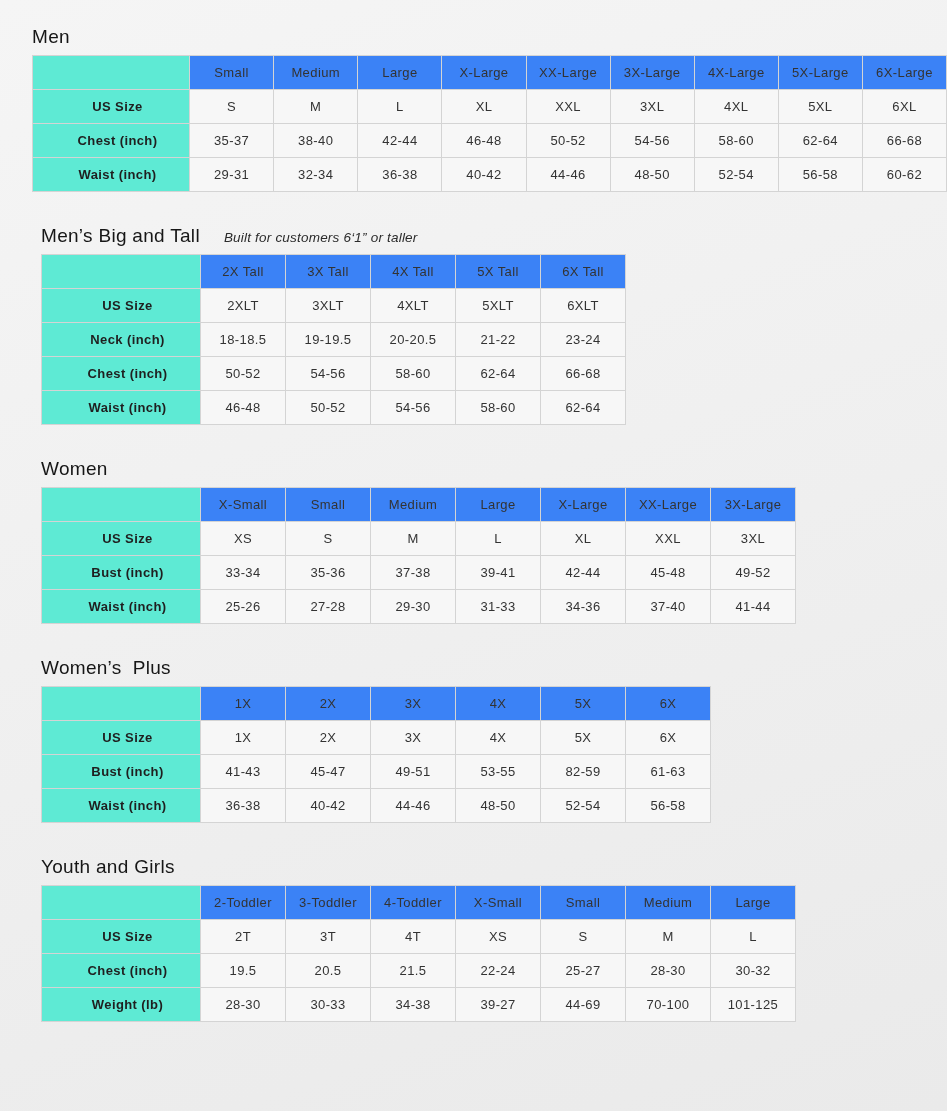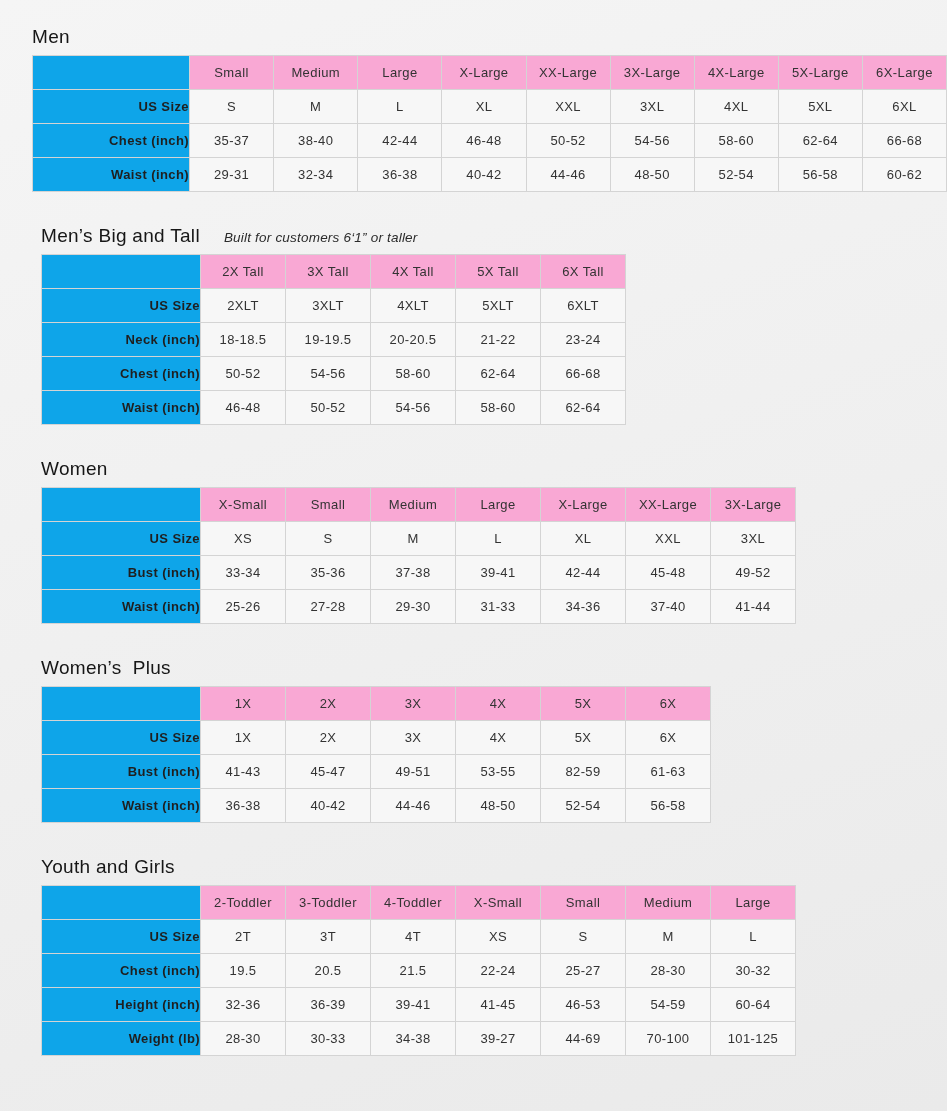--- a/index.html
+++ b/index.html
@@ -51,28 +51,28 @@
     border: 1px solid #d4d4d4;
     height: 33px;
     padding: 0;
     font-size: 13px;
     color: #333333;
     text-align: center;
     vertical-align: middle;
     letter-spacing: 0.4px;
   }
   table.size-table th.head-cell {
-    background: #f9a8d4;
+    background: #3b82f6;
     width: 84px;
     font-weight: 400;
   }
   table.size-table th.label-cell {
-    background: #0ea5e9;
+    background: #5eead4;
     width: 145px;
-    text-align: right;
+    text-align: center;
     padding-left: 13px;
     font-weight: 700;
     color: #1f1f1f;
   }
   table.size-table td.data-cell {
     background: #f7f7f7;
   }
 </style>
 </head>
 <body>
@@ -324,30 +324,20 @@
             <th class="label-cell">Chest (inch)</th>
             <td class="data-cell">19.5</td>
             <td class="data-cell">20.5</td>
             <td class="data-cell">21.5</td>
             <td class="data-cell">22-24</td>
             <td class="data-cell">25-27</td>
             <td class="data-cell">28-30</td>
             <td class="data-cell">30-32</td>
           </tr>
           <tr>
-            <th class="label-cell">Height (inch)</th>
-            <td class="data-cell">32-36</td>
-            <td class="data-cell">36-39</td>
-            <td class="data-cell">39-41</td>
-            <td class="data-cell">41-45</td>
-            <td class="data-cell">46-53</td>
-            <td class="data-cell">54-59</td>
-            <td class="data-cell">60-64</td>
-          </tr>
-          <tr>
             <th class="label-cell">Weight (lb)</th>
             <td class="data-cell">28-30</td>
             <td class="data-cell">30-33</td>
             <td class="data-cell">34-38</td>
             <td class="data-cell">39-27</td>
             <td class="data-cell">44-69</td>
             <td class="data-cell">70-100</td>
             <td class="data-cell">101-125</td>
           </tr>
         </tbody>

